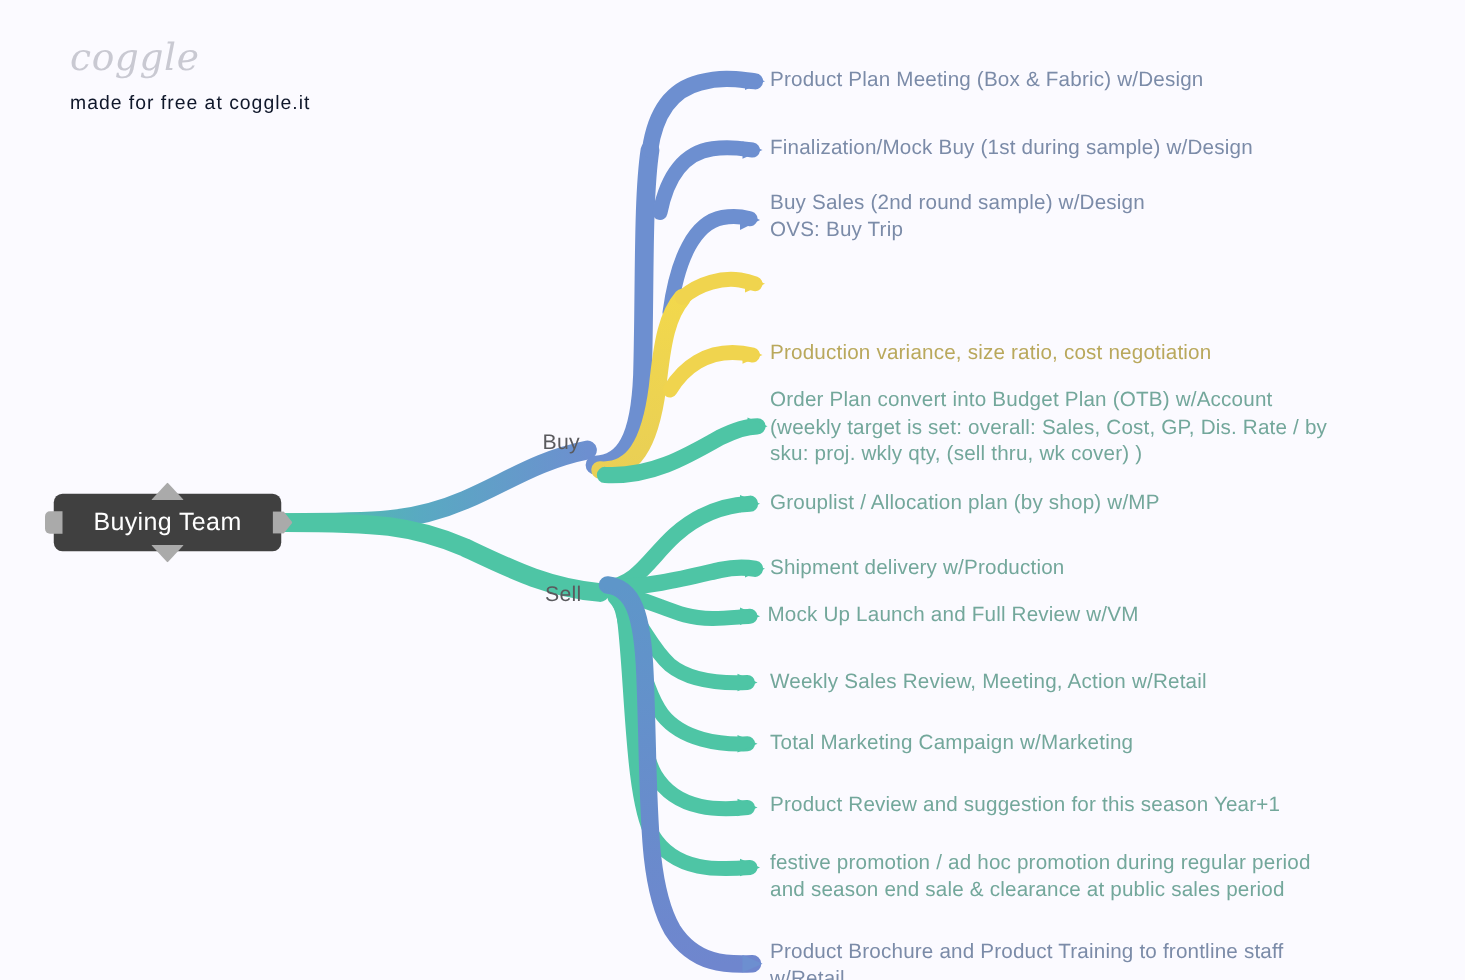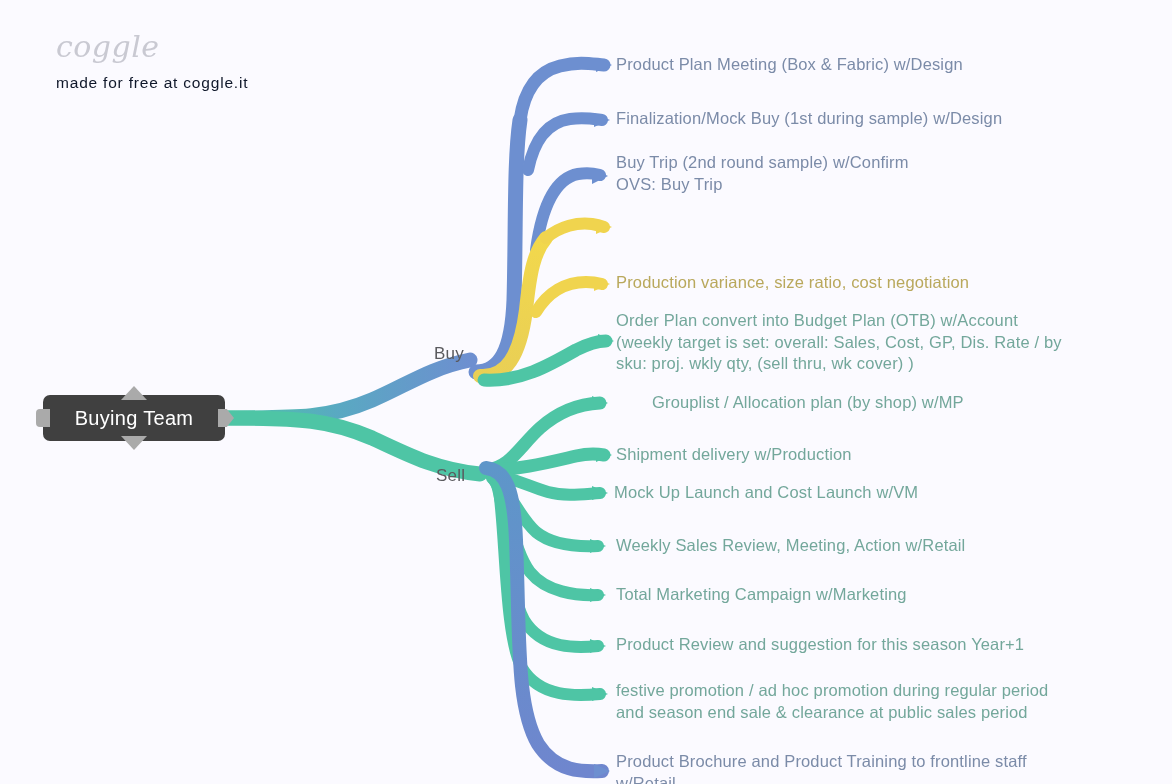--- a/index.html
+++ b/index.html
@@ -190,35 +190,35 @@
     <span class="root-label">Buying Team</span>
   </div>
 
   <div class="branch-label" style="left:434px; top:344px;">Buy</div>
   <div class="branch-label" style="left:436px; top:466px;">Sell</div>
 
   <div class="leaf blue" style="left:616px; top:54px;">Product Plan Meeting (Box &amp; Fabric) w/Design</div>
 
   <div class="leaf blue" style="left:616px; top:108px;">Finalization/Mock Buy (1st during sample) w/Design</div>
 
-  <div class="leaf blue" style="left:616px; top:152px;">Buy Trip (2nd round sample) w/Confirm
+  <div class="leaf blue" style="left:616px; top:152px;">Buy Sales (2nd round sample) w/Design
 OVS: Buy Trip</div>
 
 
   <div class="leaf teal" style="left:616px; top:310px;">Order Plan convert into Budget Plan (OTB) w/Account
 (weekly target is set: overall: Sales, Cost, GP, Dis. Rate / by
 sku: proj. wkly qty, (sell thru, wk cover) )</div>
 
   <div class="leaf gold" style="left:616px; top:272px;">Production variance, size ratio, cost negotiation</div>
 
-  <div class="leaf teal" style="left:616px; top:392px;margin-left:36px;">Grouplist / Allocation plan (by shop) w/MP</div>
+  <div class="leaf teal" style="left:616px; top:392px;">Grouplist / Allocation plan (by shop) w/MP</div>
 
   <div class="leaf teal" style="left:616px; top:444px;">Shipment delivery w/Production</div>
 
-  <div class="leaf teal" style="left:614px; top:482px;">Mock Up Launch and Cost Launch w/VM</div>
+  <div class="leaf teal" style="left:614px; top:482px;">Mock Up Launch and Full Review w/VM</div>
 
   <div class="leaf teal" style="left:616px; top:535px;">Weekly Sales Review, Meeting, Action w/Retail</div>
 
   <div class="leaf teal" style="left:616px; top:584px;">Total Marketing Campaign w/Marketing</div>
 
   <div class="leaf teal" style="left:616px; top:634px;">Product Review and suggestion for this season Year+1</div>
 
   <div class="leaf teal" style="left:616px; top:680px;">festive promotion / ad hoc promotion during regular period
 and season end sale &amp; clearance at public sales period</div>
 

